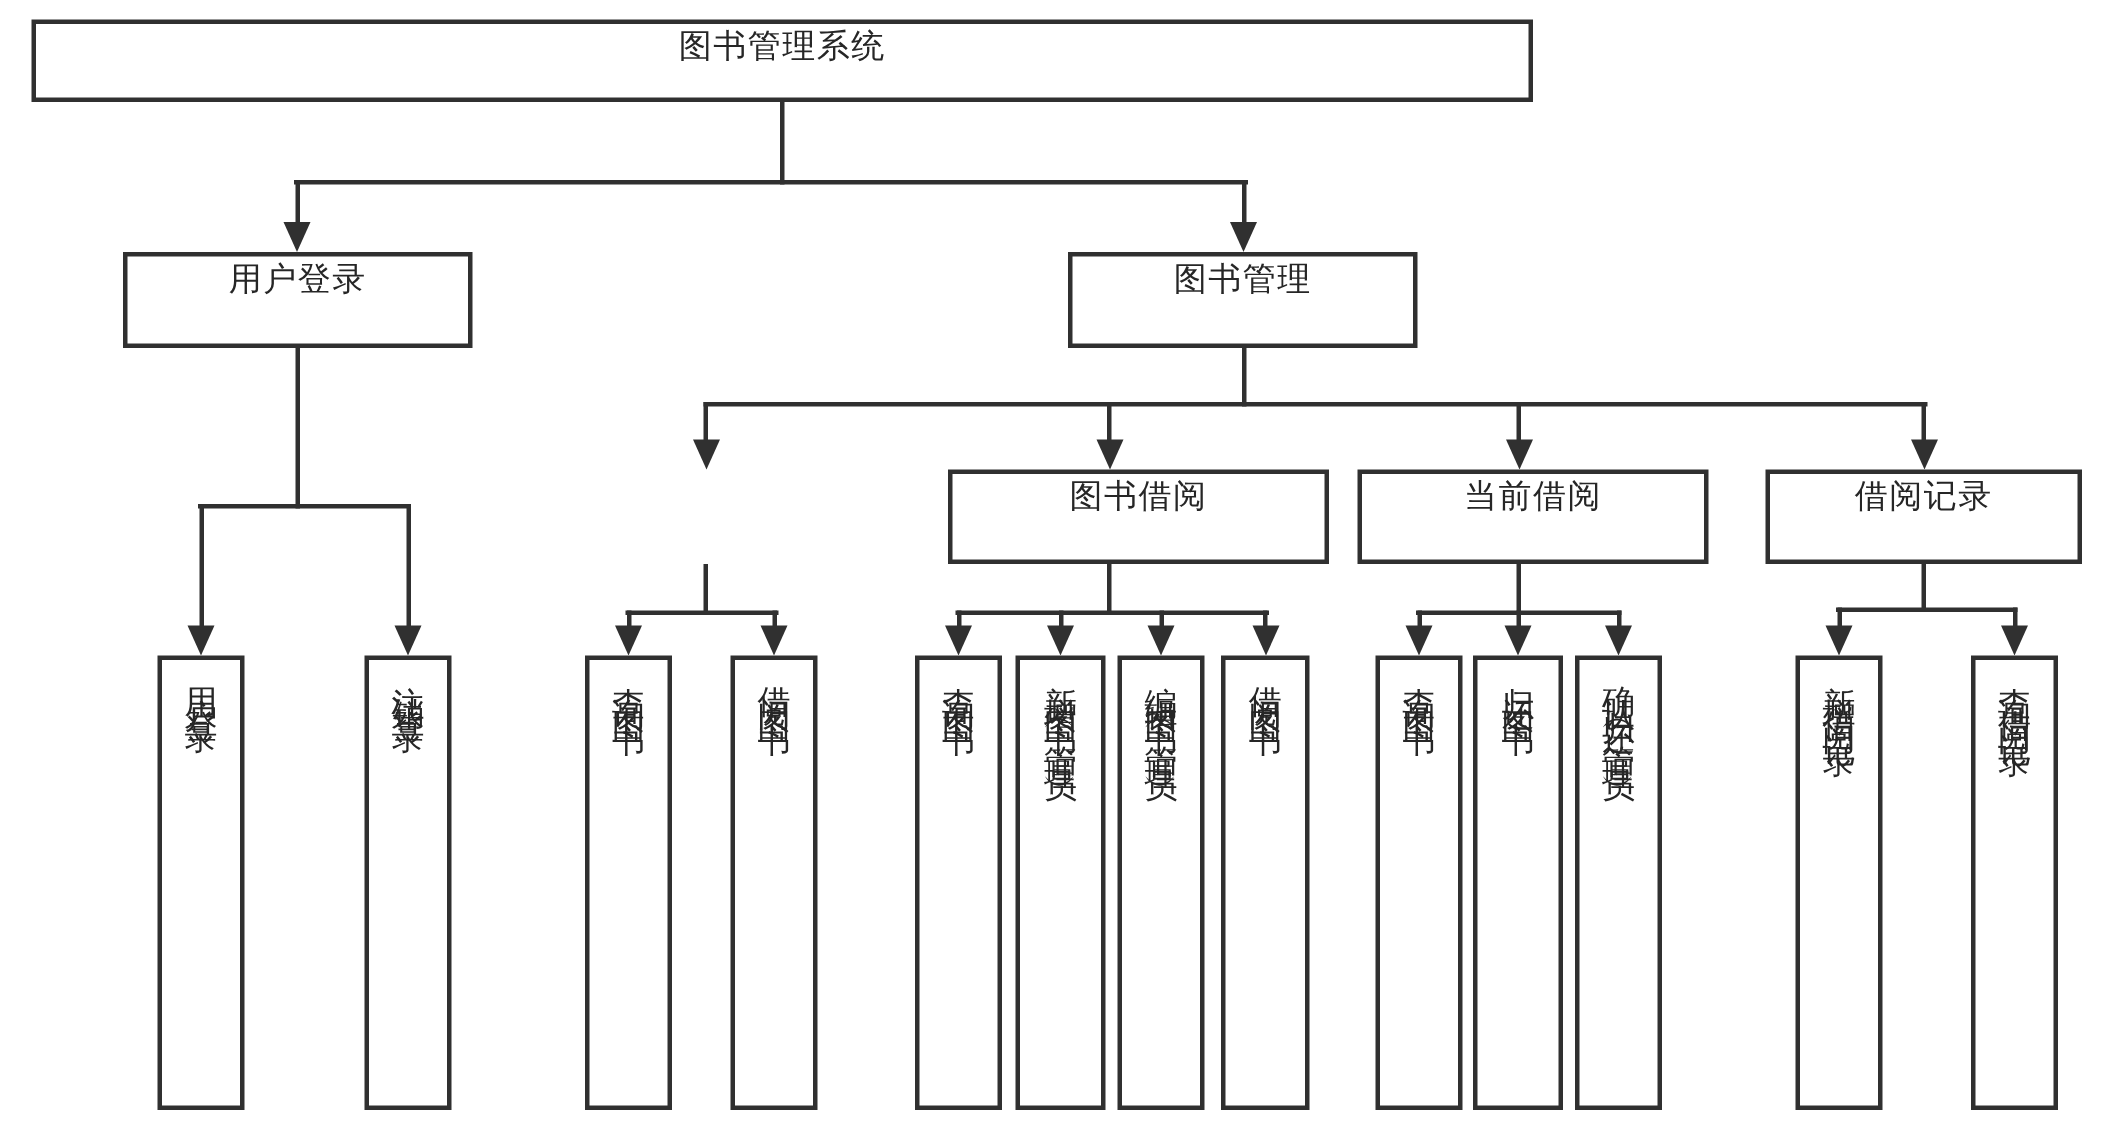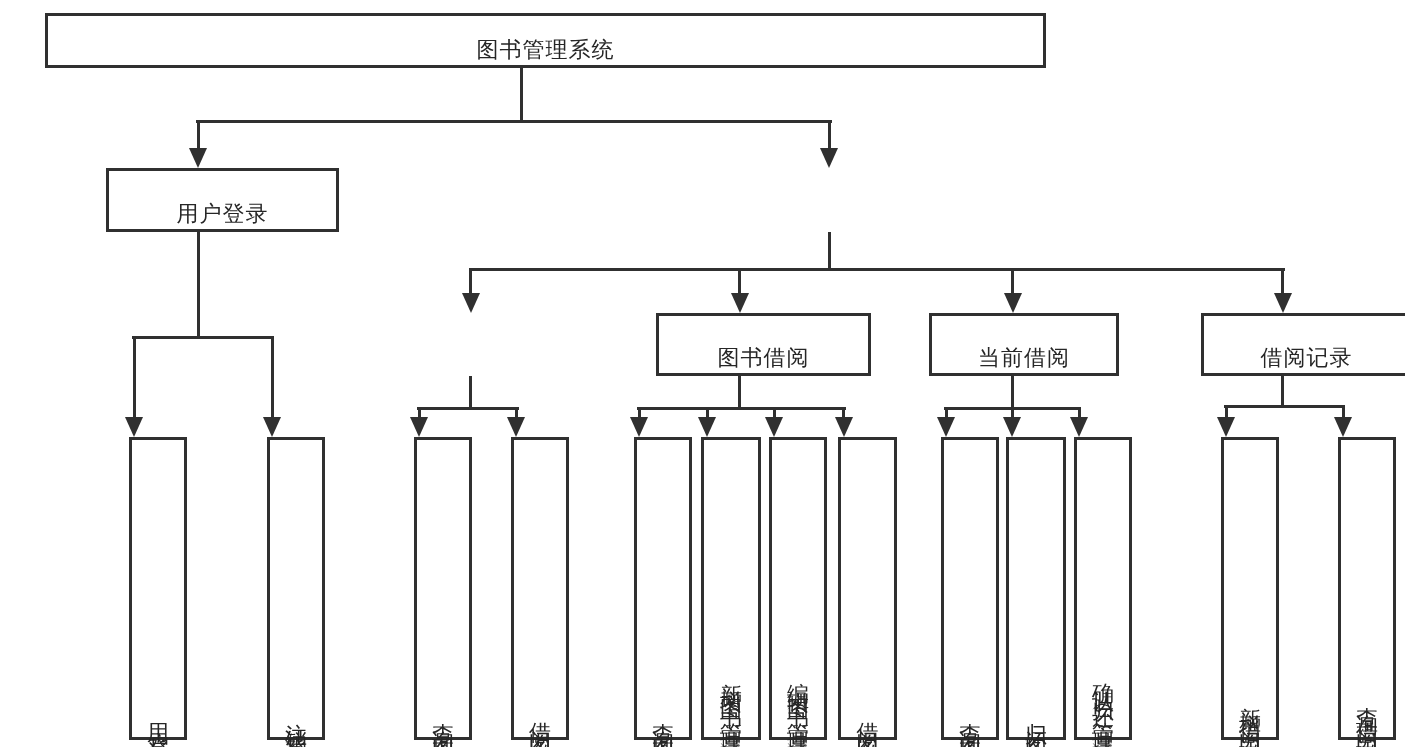--- a/index.html
+++ b/index.html
@@ -14,25 +14,24 @@
     height: 747px;
     background: #ffffff;
     overflow: hidden;
   }
   .box {
     position: absolute;
     box-sizing: border-box;
     background: #ffffff;
     border: 3px solid #303030;
     display: flex;
-    align-items: flex-end;
+    align-items: flex-start;
     justify-content: center;
     color: #262626;
     z-index: 2;
-    margin-left: 24px;
   }
   .box.h-label {
     font-size: 22px;
     letter-spacing: 1px;
     white-space: nowrap;
   }
   .box.v-label span {
     writing-mode: vertical-rl;
     text-orientation: mixed;
     font-size: 22px;
@@ -84,44 +83,47 @@
 
   <div class="line-v" style="left:520px;top:68px;height:55px"></div>
   <div class="line-h" style="left:196px;top:120px;width:636px"></div>
   <div class="line-v" style="left:197px;top:120px;height:30px"></div>
   <div class="arrowhead" style="left:189px;top:148px"></div>
   <div class="line-v" style="left:828px;top:120px;height:30px"></div>
   <div class="arrowhead" style="left:820px;top:148px"></div>
 
   <div class="box h-label" style="left:82px;top:168px;width:233px;height:64px">
     <span>用户登录</span>
+  </div>
+  <div class="box h-label" style="left:712px;top:168px;width:233px;height:64px">
+    <span>图书管理</span>
   </div>
 
   <div class="line-v" style="left:197px;top:232px;height:107px"></div>
   <div class="line-h" style="left:132px;top:336px;width:142px"></div>
   <div class="line-v" style="left:133px;top:336px;height:85px"></div>
   <div class="arrowhead" style="left:125px;top:417px"></div>
   <div class="line-v" style="left:271px;top:336px;height:85px"></div>
   <div class="arrowhead" style="left:263px;top:417px"></div>
 
   <div class="line-v" style="left:828px;top:232px;height:39px"></div>
   <div class="line-h" style="left:469px;top:268px;width:816px"></div>
   <div class="line-v" style="left:469px;top:268px;height:29px"></div>
   <div class="arrowhead" style="left:462px;top:293px"></div>
   <div class="line-v" style="left:738px;top:268px;height:29px"></div>
   <div class="arrowhead" style="left:731px;top:293px"></div>
   <div class="line-v" style="left:1011px;top:268px;height:29px"></div>
   <div class="arrowhead" style="left:1004px;top:293px"></div>
   <div class="line-v" style="left:1281px;top:268px;height:29px"></div>
   <div class="arrowhead" style="left:1274px;top:293px"></div>
 
-  <div class="box h-label" style="left:632px;top:313px;width:215px;height:63px">
+  <div class="box h-label" style="left:632px;top:313px;width:254px;height:63px">
     <span>图书借阅</span>
   </div>
-  <div class="box h-label" style="left:905px;top:313px;width:190px;height:63px">
+  <div class="box h-label" style="left:905px;top:313px;width:234px;height:63px">
     <span>当前借阅</span>
   </div>
   <div class="box h-label" style="left:1177px;top:313px;width:211px;height:63px">
     <span>借阅记录</span>
   </div>
 
   <div class="line-v" style="left:469px;top:376px;height:34px"></div>
   <div class="line-h" style="left:417px;top:407px;width:102px"></div>
   <div class="line-v" style="left:418px;top:407px;height:14px"></div>
   <div class="arrowhead" style="left:410px;top:417px"></div>

